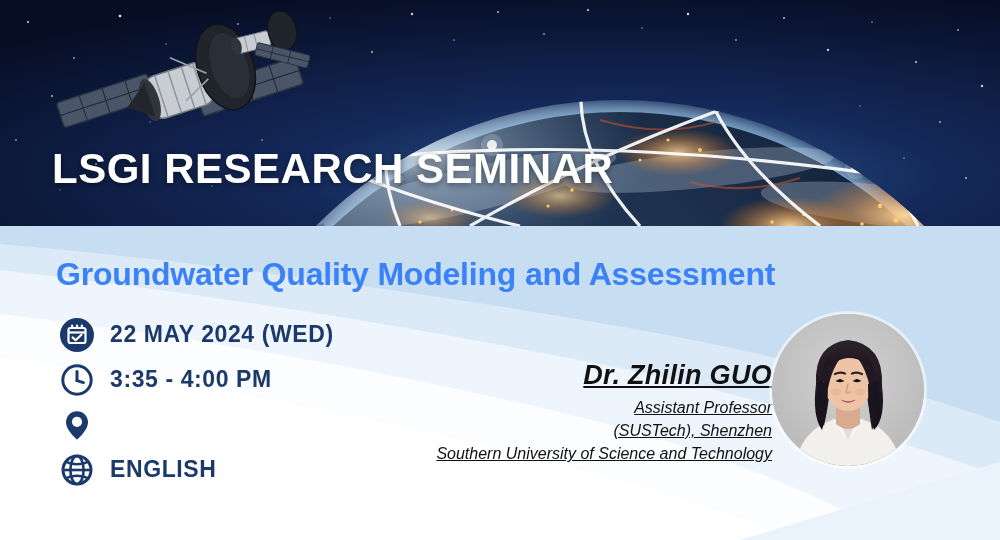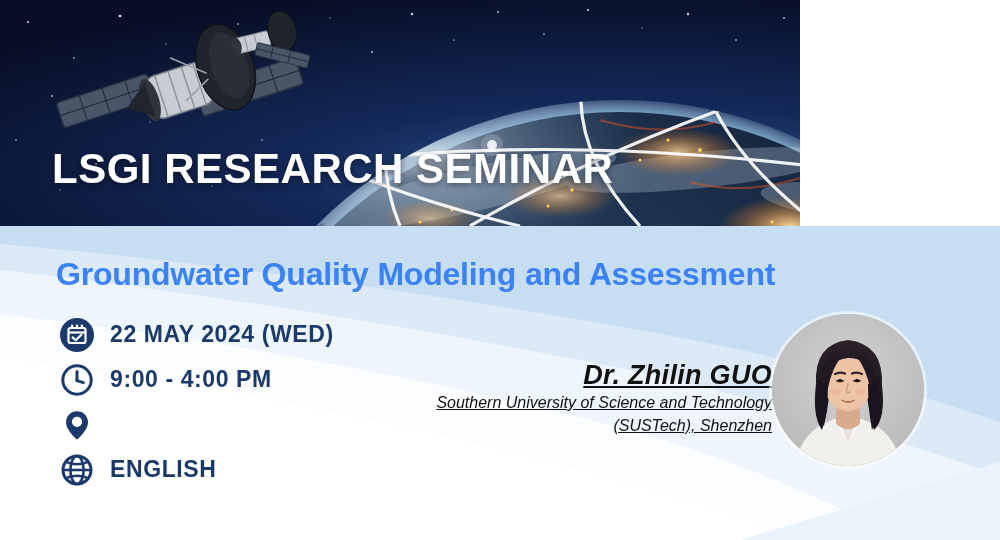--- a/index.html
+++ b/index.html
@@ -16,21 +16,21 @@
     width: 1000px;
     height: 540px;
     overflow: hidden;
     background: #ffffff;
   }
 
   
   .hero {
     position: absolute;
     left: 0; top: 0;
-    width: 800px;
+    width: 1000px;
     height: 226px;
     overflow: hidden;
     background: #7f1d1d;
   }
   .hero-svg { position: absolute; left: 0; top: 0; }
 
   .hero-title {
     position: absolute;
     left: 52px;
     top: 148px;
@@ -406,21 +406,21 @@
     </div>
 
     <div class="detail-row">
       <span class="detail-icon">
         <svg width="36" height="36" viewBox="0 0 36 36">
           <circle cx="18" cy="18" r="14.2" fill="none" stroke="#1b3a6b" stroke-width="3"></circle>
           <line x1="18" y1="9.6" x2="18" y2="18.6" stroke="#1b3a6b" stroke-width="3" stroke-linecap="round"></line>
           <line x1="18" y1="18.6" x2="24.4" y2="20.6" stroke="#1b3a6b" stroke-width="3" stroke-linecap="round"></line>
         </svg>
       </span>
-      <span class="detail-text">9:00 - 4:00 PM</span>
+      <span class="detail-text">3:35 - 4:00 PM</span>
     </div>
 
     <div class="detail-row">
       <span class="detail-icon">
         <svg width="36" height="36" viewBox="0 0 36 36">
           <path d="M18 4.2 C11.9 4.2 7 9.1 7 15.2 C7 23.4 18 32.6 18 32.6
                    C18 32.6 29 23.4 29 15.2 C29 9.1 24.1 4.2 18 4.2 Z" fill="#1b3a6b"></path>
           <circle cx="18" cy="14.8" r="5.1" fill="#ffffff"></circle>
         </svg>
       </span>
@@ -436,22 +436,23 @@
           <path d="M7.6 25.8 Q18 21.6 28.4 25.8" fill="none" stroke="#1b3a6b" stroke-width="2.4"></path>
         </svg>
       </span>
       <span class="detail-text">ENGLISH</span>
     </div>
 
   </div>
 
   <div class="speaker">
     <div class="speaker-name">Dr. Zhilin GUO</div>
+    <div class="speaker-role">Assistant Professor</div>
+    <div class="speaker-affil">(SUSTech), Shenzhen</div>
     <div class="speaker-affil">Southern University of Science and Technology</div>
-    <div class="speaker-affil">(SUSTech), Shenzhen</div>
   </div>
 
   <div class="portrait">
     <svg width="152" height="152" viewBox="0 0 152 152">
       <defs>
         <radialGradient id="bgPhoto" cx="50%" cy="40%" r="75%">
           <stop offset="0%" stop-color="#d2d2d2"></stop>
           <stop offset="100%" stop-color="#b4b4b4"></stop>
         </radialGradient>
         <linearGradient id="hairGrad" x1="0" y1="0" x2="0" y2="1">

